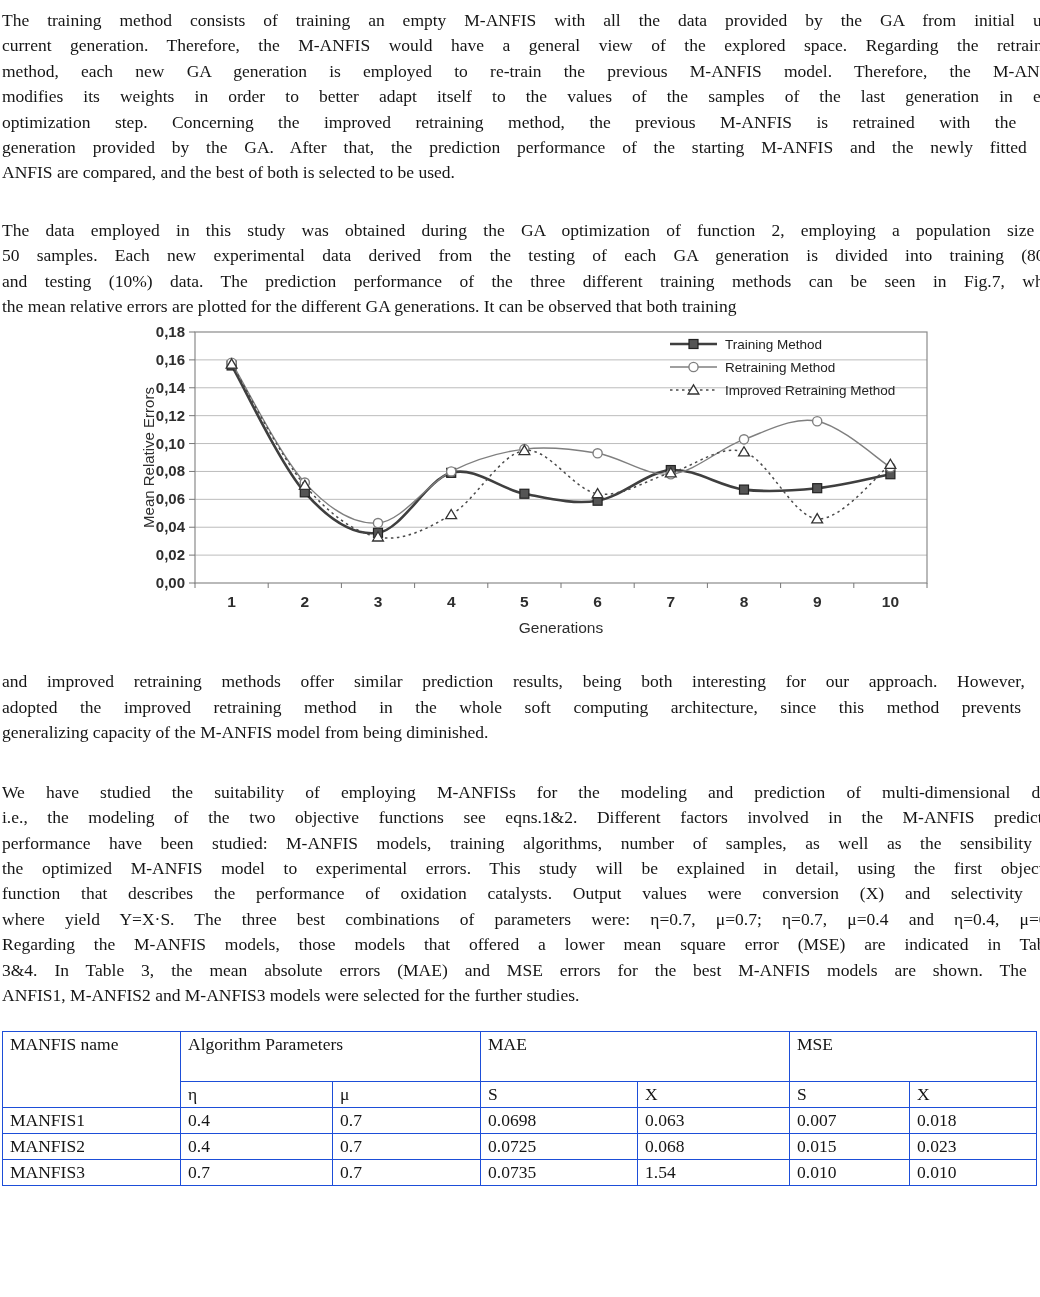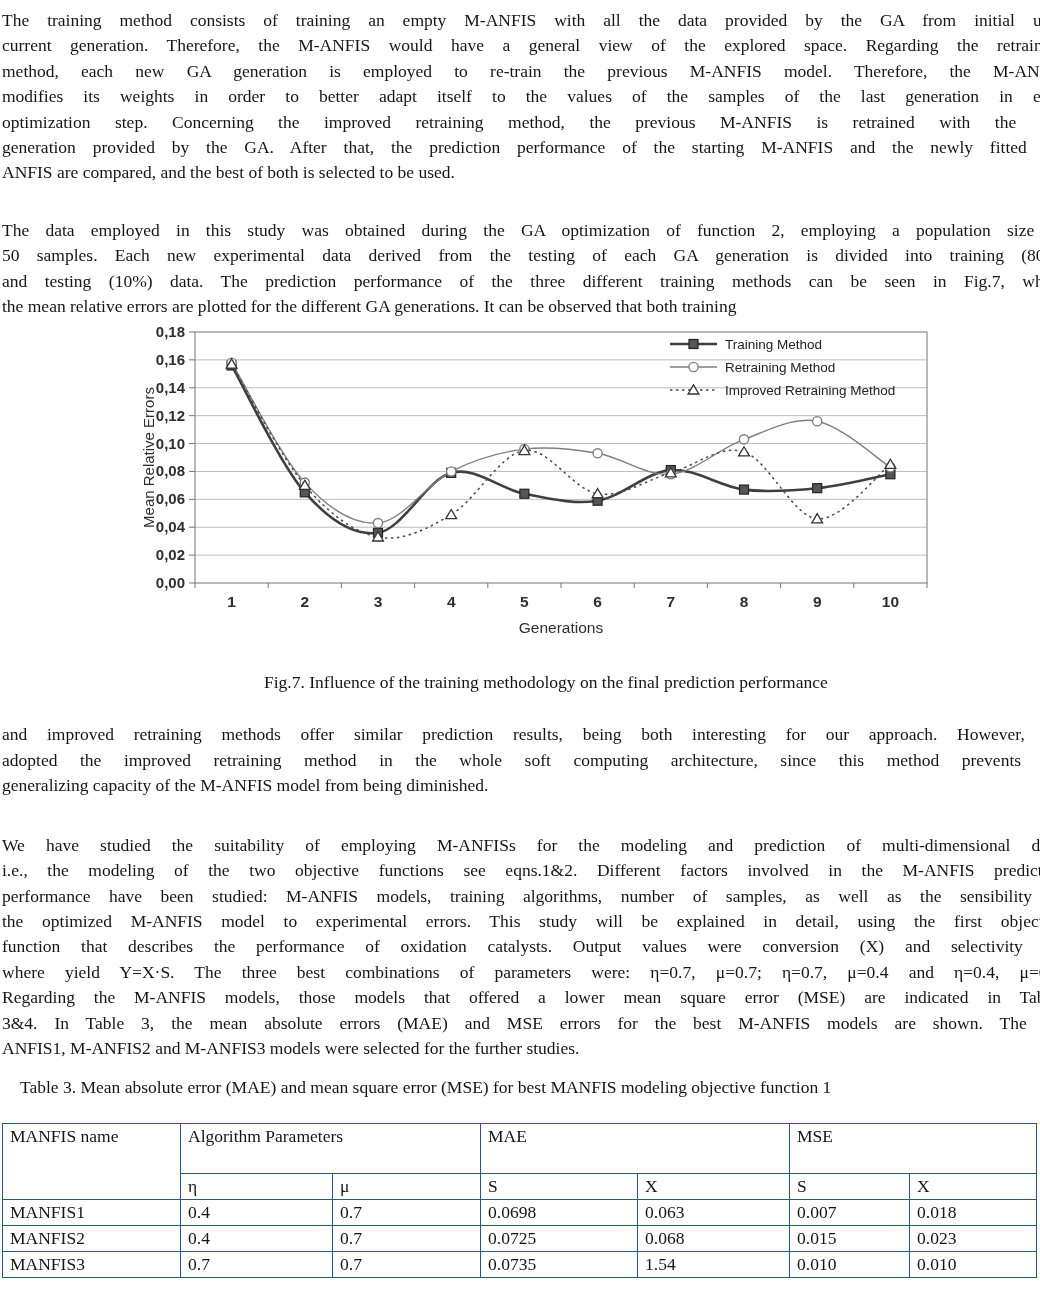--- a/index.html
+++ b/index.html
@@ -157,41 +157,39 @@
             <line x1="530" y1="43" x2="577" y2="43" stroke="#7f7f7f" stroke-width="1.4"></line>
             <circle cx="553.5" cy="43" r="4.6" fill="#fff" stroke="#7f7f7f" stroke-width="1.4"></circle>
             <text x="585" y="47.8" font-size="13.5" fill="#222" font-family="Liberation Sans, DejaVu Sans, sans-serif">Retraining Method</text>
             <line x1="530" y1="66" x2="577" y2="66" stroke="#4a4a4a" stroke-width="1.5" stroke-dasharray="2.5 3.5"></line>
             <polygon points="553.5,60.8 558.9,70 548.1,70" fill="#fff" stroke="#333" stroke-width="1.3"></polygon>
             <text x="585" y="70.8" font-size="13.5" fill="#222" font-family="Liberation Sans, DejaVu Sans, sans-serif">Improved Retraining Method</text>
           </g>
         </svg></div>
   </div>
 
-  <div class="fig-caption">Fig.7. Influence of the training methodology on the final prediction performance</div>
 
   <div class="para p3">
     <div class="jline">and improved retraining methods offer similar prediction results, being both interesting for our approach. However, we</div>
     <div class="jline">adopted the improved retraining method in the whole soft computing architecture, since this method prevents the</div>
     <div class="jline last">generalizing capacity of the M-ANFIS model from being diminished.</div>
   </div>
 
   <div class="para p4">
     <div class="jline">We have studied the suitability of employing M-ANFISs for the modeling and prediction of multi-dimensional data,</div>
     <div class="jline">i.e., the modeling of the two objective functions see eqns.1&amp;2. Different factors involved in the M-ANFIS prediction</div>
     <div class="jline">performance have been studied: M-ANFIS models, training algorithms, number of samples, as well as the sensibility of</div>
     <div class="jline">the optimized M-ANFIS model to experimental errors. This study will be explained in detail, using the first objective</div>
     <div class="jline">function that describes the performance of oxidation catalysts. Output values were conversion (X) and selectivity (S)</div>
     <div class="jline">where yield Y=X·S. The three best combinations of parameters were: η=0.7, μ=0.7; η=0.7, μ=0.4 and η=0.4, μ=0.7.</div>
     <div class="jline">Regarding the M-ANFIS models, those models that offered a lower mean square error (MSE) are indicated in Tables</div>
     <div class="jline">3&amp;4. In Table 3, the mean absolute errors (MAE) and MSE errors for the best M-ANFIS models are shown. The M-</div>
     <div class="jline last">ANFIS1, M-ANFIS2 and M-ANFIS3 models were selected for the further studies.</div>
   </div>
 
-  <div class="tbl-caption">Table 3. Mean absolute error (MAE) and mean square error (MSE) for best MANFIS modeling objective function 1</div>
 
   <table class="dtable">
     <colgroup>
       <col style="width:178px">
         <col style="width:152px">
         <col style="width:148px">
       <col style="width:157px">
         <col style="width:152px">
         <col style="width:120px">
         <col style="width:127px">

